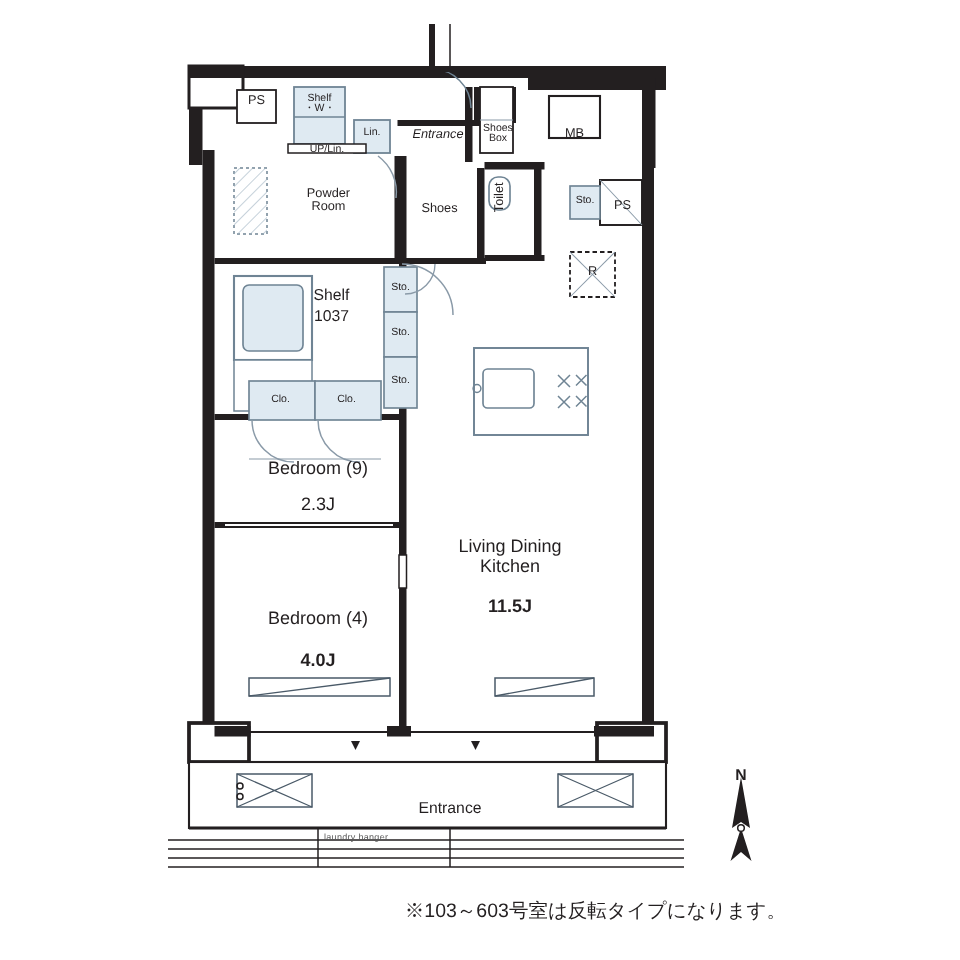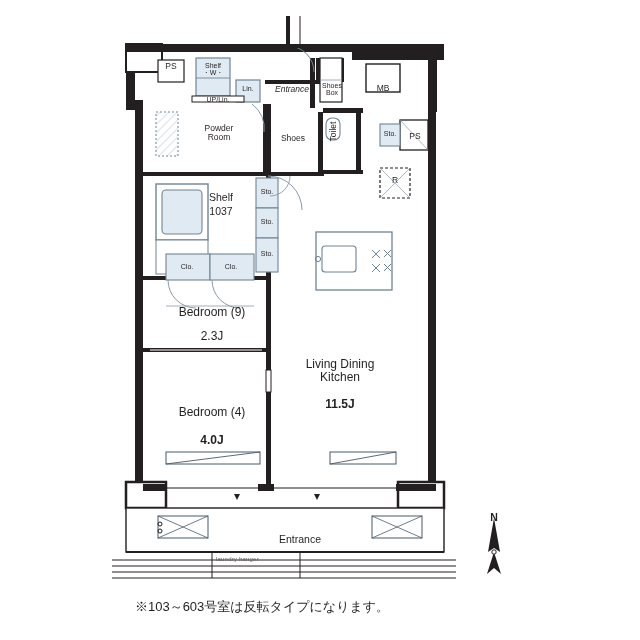--- a/index.html
+++ b/index.html
@@ -30,21 +30,21 @@
   }
   .lbl.small { font-size: 8.5px; }
   .lbl.tiny { font-size: 7px; }
   .lbl.mid { font-size: 10.5px; }
   .lbl.big { font-size: 12px; }
   .footnote {
     position: absolute;
     left: 0;
     top: 598px;
     width: 524px;
-    text-align: center;
+    text-align: right;
     font-size: 13px;
     color: #231f20;
     font-family: "Liberation Sans", sans-serif;
   }
   .laundry {
     position: absolute;
     font-size: 6px;
     color: #5a5a5a;
     letter-spacing: 0.2px;
   }

